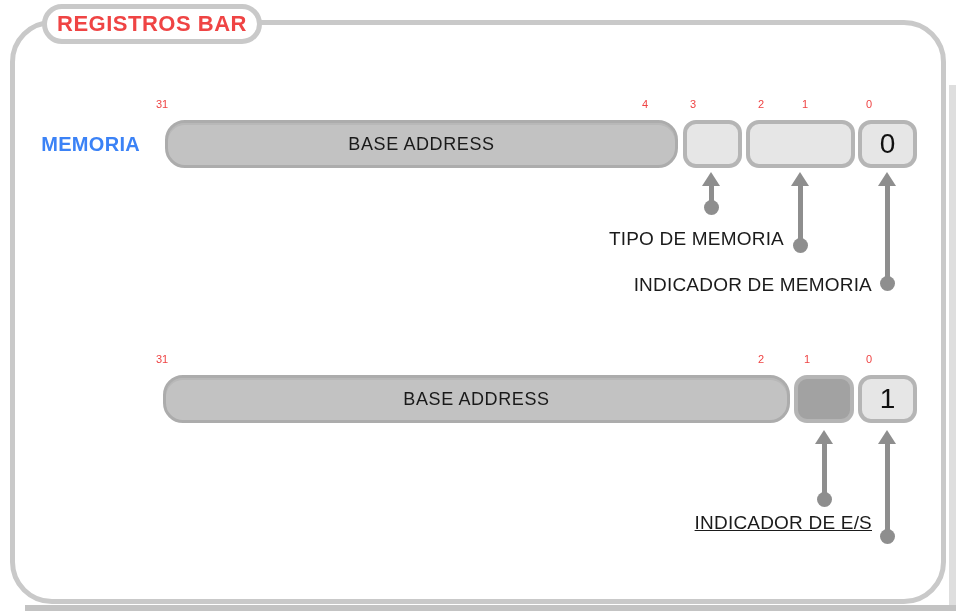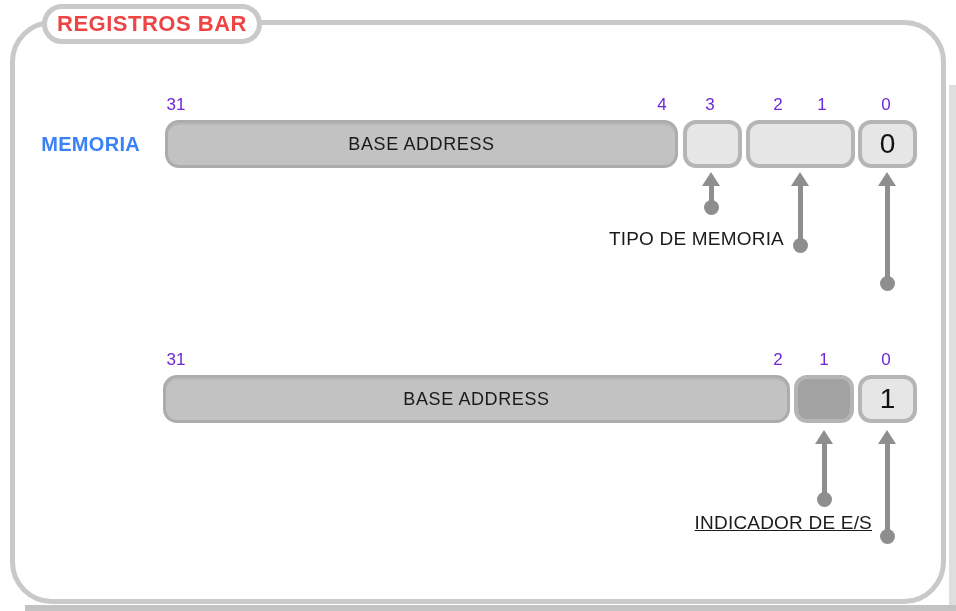--- a/index.html
+++ b/index.html
@@ -20,29 +20,29 @@
     z-index:3;
   }
   .title-tab span{
     font-size:22px;font-weight:bold;color:#ef4444;letter-spacing:.5px;
   }
   .reg-label{
     position:absolute;font-size:20px;font-weight:bold;color:#3b82f6;
     text-align:right;width:140px;line-height:22px;letter-spacing:.3px;
   }
   .bit-label{
-    position:absolute;width:40px;text-align:center;font-size:17px;color:#6d28d9;
+    position:absolute;width:40px;font-size:11px;color:#ef4444;
     line-height:19px;
   }
   .field{
     position:absolute;box-sizing:border-box;height:48px;border-radius:13px;
     display:flex;align-items:center;justify-content:center;
   }
   .field.base{
-    background:#c2c2c2;border:3px solid #acacac;border-radius:14px;
+    background:#c2c2c2;border:3px solid #acacac;border-radius:20px;
     box-shadow:inset 0 2px 0 rgba(0,0,0,0.05);
     font-size:18px;color:#1a1a1a;letter-spacing:.6px;
   }
   .field.light{background:#e6e6e6;border:4px solid #b5b5b5;}
   .field.dark{background:#a2a2a2;border:4px solid #b5b5b5;}
   .field .bitval{font-size:28px;color:#111111;line-height:28px;}
   .arrow{position:absolute;width:18px;}
   .arrow .head{
     position:absolute;top:0;left:0;width:0;height:0;
     border-left:9px solid transparent;border-right:9px solid transparent;
@@ -106,20 +106,21 @@
     <div class="shaft"></div>
     <div class="dot"></div>
   </div>
   <div class="arrow" style="left:878px;top:172px;height:112px;">
     <div class="head"></div>
     <div class="shaft"></div>
     <div class="dot"></div>
   </div>
 
   <div class="ann-label" style="right:172px;top:228px;">TIPO DE MEMORIA</div>
+  <div class="ann-label" style="right:84px;top:274px;">INDICADOR DE MEMORIA</div>
 
 
   <span class="bit-label" style="left:156px;top:350px;">31</span>
   <span class="bit-label" style="left:758px;top:350px;">2</span>
   <span class="bit-label" style="left:804px;top:350px;">1</span>
   <span class="bit-label" style="left:866px;top:350px;">0</span>
 
   <div class="field base" style="left:163px;top:375px;width:627px;">
     <span>BASE ADDRESS</span>
   </div>

